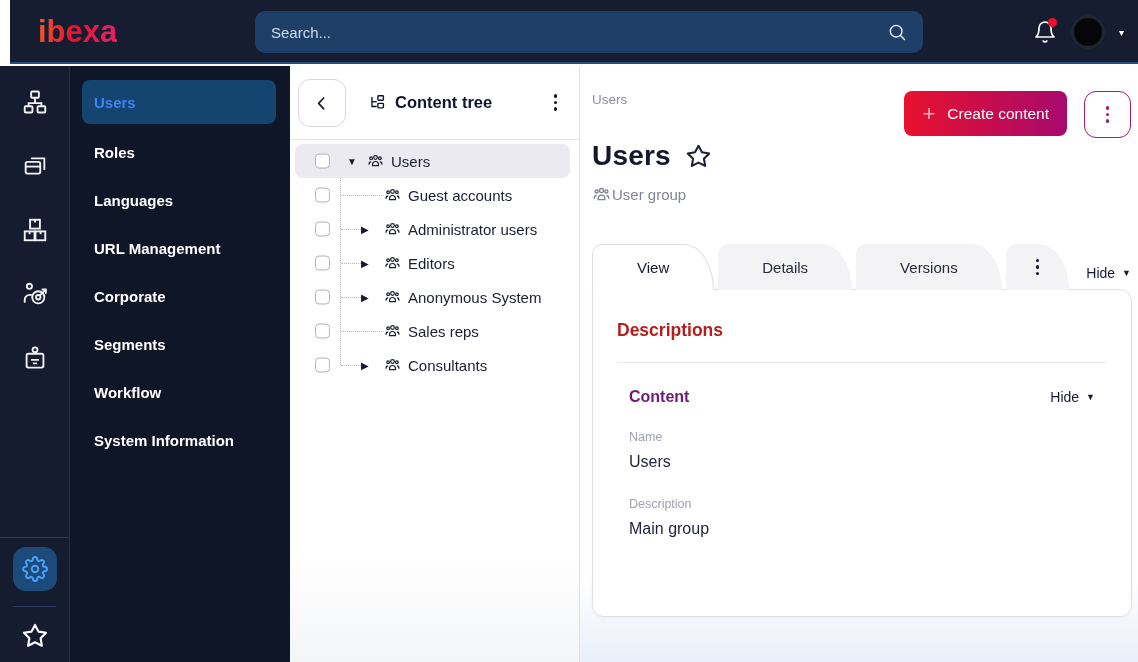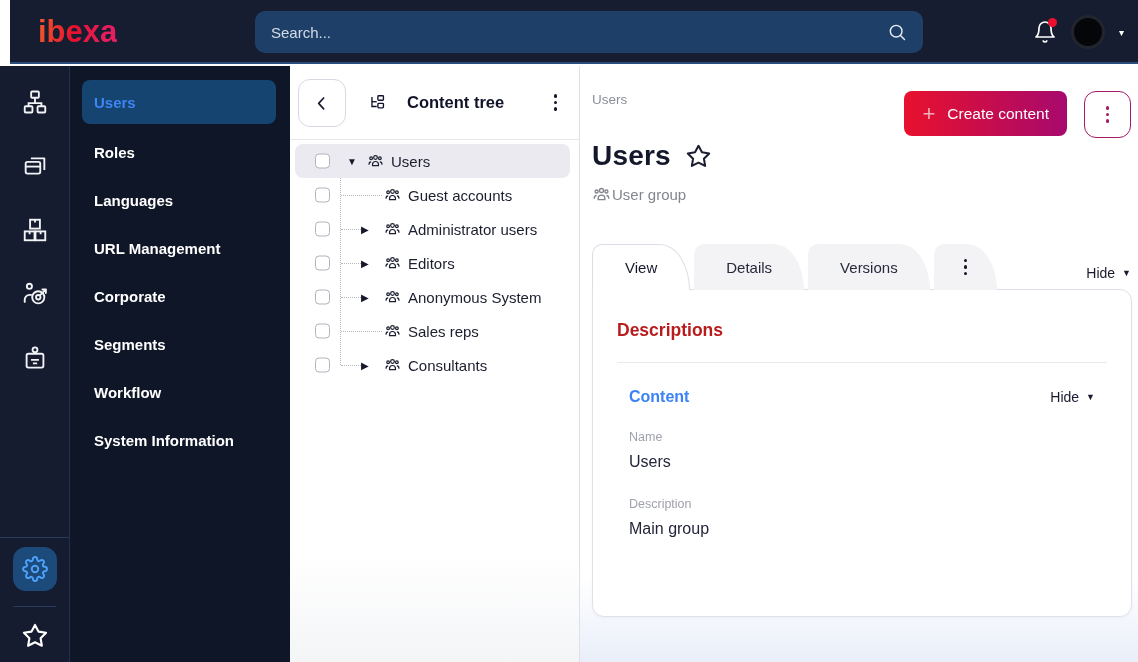--- a/index.html
+++ b/index.html
@@ -47,21 +47,21 @@
 
   
   .treepanel { position:absolute; left:290px; top:66px; bottom:0; width:290px;
                background:linear-gradient(180deg,#fff 0%,#fff 82%,#f4f5f7 100%);
                border-right:1px solid #dfe0e8; }
   .tree-header { height:74px; display:flex; align-items:center; padding:0 16px 0 8px;
                  border-bottom:1px solid #e6e6ec; position:relative; }
   .back-btn { width:48px; height:48px; border:1px solid #d8d8e2; border-radius:12px; background:#fff;
               display:flex; align-items:center; justify-content:center; color:#191c2f; cursor:pointer; }
   .back-btn svg { width:20px; height:20px; }
-  .tree-title { margin-left:22px; display:flex; align-items:center; gap:20px; font-size:16.5px;
+  .tree-title { margin-left:22px; display:flex; align-items:center; gap:8px; font-size:16.5px;
                 font-weight:700; color:#10132a; }
   .tree-title svg { width:19px; height:19px; color:#10132a; }
   .vdots { display:flex; flex-direction:column; gap:3px; padding:6px; cursor:pointer; }
   .vdots i { width:3.5px; height:3.5px; border-radius:50%; background:#14172b; }
   .tree-header .vdots { margin-left:auto; }
   .tree-list { position:relative; padding-top:4px; }
   .vline { position:absolute; left:50px; top:31px; height:194px; border-left:1px dotted #b7b7c2; }
   .tree-row { position:relative; height:34px; font-size:15px; color:#1b1e2e; cursor:pointer; }
   .tree-row.selected::before { content:""; position:absolute; left:5px; right:9px; top:0; bottom:0;
                                background:#ebeaf0; border-radius:8px; }
@@ -90,35 +90,35 @@
   .more-btn { width:47px; height:47px; background:#fff; border:1px solid #a21a68; border-radius:12px;
               display:flex; align-items:center; justify-content:center; cursor:pointer; }
   .more-btn .vdots i { background:#a21a68; }
   .title-row { margin-top:33px; display:flex; align-items:center; gap:14px; }
   .page-title { font-size:28px; font-weight:700; color:#13182b; letter-spacing:.2px; }
   .fav-star { width:27px; height:27px; color:#1b1e30; cursor:pointer; }
   .type-row { margin-top:13px; display:flex; align-items:center; gap:1px; color:#83868f; font-size:15px; }
   .type-row svg { width:19px; height:19px; color:#83868f; }
 
   .tabs-row { margin-top:40px; display:flex; align-items:flex-end; position:relative; z-index:2; height:46px; }
-  .tab { height:46px; display:flex; align-items:center; justify-content:center; padding:0 32px;
+  .tab { height:46px; display:flex; align-items:center; justify-content:center; padding:0 44px;
          font-size:15px; color:#272a3c; background:#f3f3f6; margin-right:4px; cursor:pointer;
          border-radius:10px 30px 0 0 / 10px 46px 0 0; }
   .tab.active { background:#fff; border:1px solid #dcdde6; border-bottom:none; color:#15182b; }
   .tab.dots-tab { padding:0 24px; }
   .hide-link { position:absolute; right:1px; top:21px; font-size:14px; color:#181b2e; display:flex;
                align-items:center; gap:7px; cursor:pointer; }
   .tri { font-size:9px; color:#181b2e; }
 
   .card { position:relative; z-index:1; margin-top:-1px; width:540px; height:328px; background:#fff;
           border:1px solid #dfe0ea; border-radius:0 12px 12px 12px; box-shadow:0 1px 3px rgba(20,20,40,.04); }
   .card-h1 { padding:30px 24px 0; font-size:17.5px; font-weight:700; color:#b91c1c; }
   .card-div { margin:21px 24px 0; border-top:1px solid #e8e8ee; }
   .section-row { margin:25px 36px 0; display:flex; justify-content:space-between; align-items:center; }
-  .section-title { font-size:16px; font-weight:700; color:#3b82f6; }
+  .section-title { font-size:16px; font-weight:700; color:#701a75; }
   .section-hide { font-size:14px; color:#181b2e; display:flex; align-items:center; gap:7px; cursor:pointer; }
   .field { margin:24px 0 0 36px; }
   .field + .field { margin-top:26px; }
   .f-label { font-size:12.5px; color:#9fa2ac; }
   .f-value { margin-top:9px; font-size:16px; color:#23263a; }
 
   svg { display:block; }
 </style>
 </head>
 <body>

